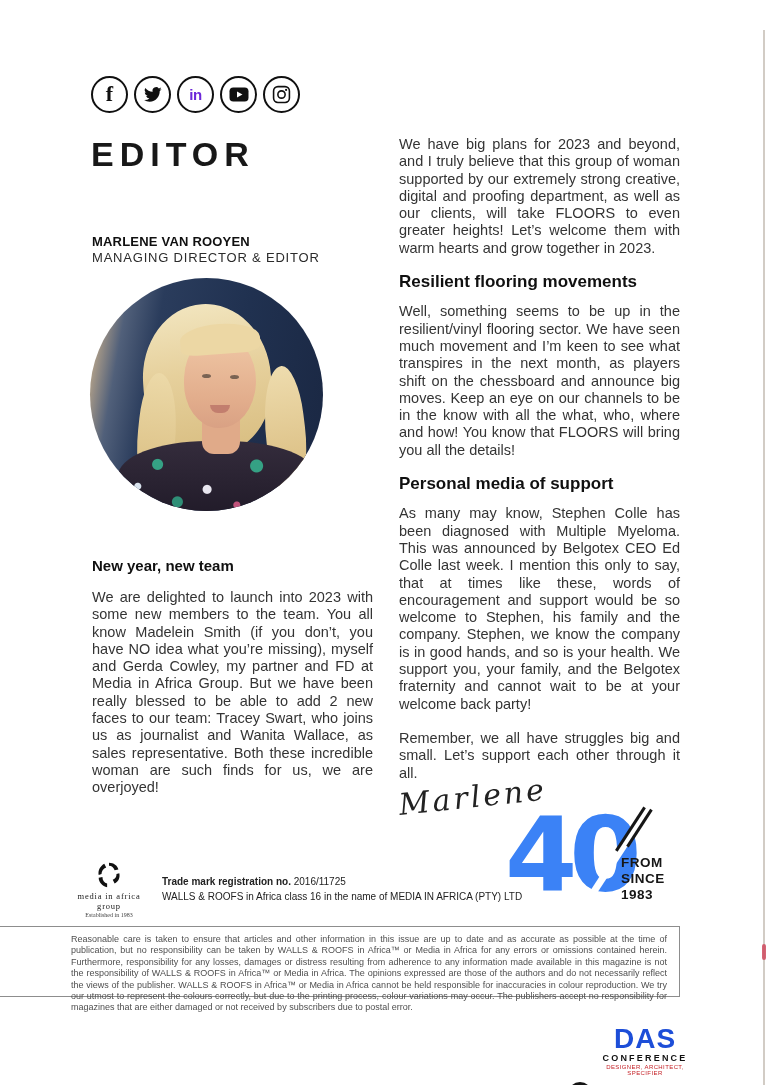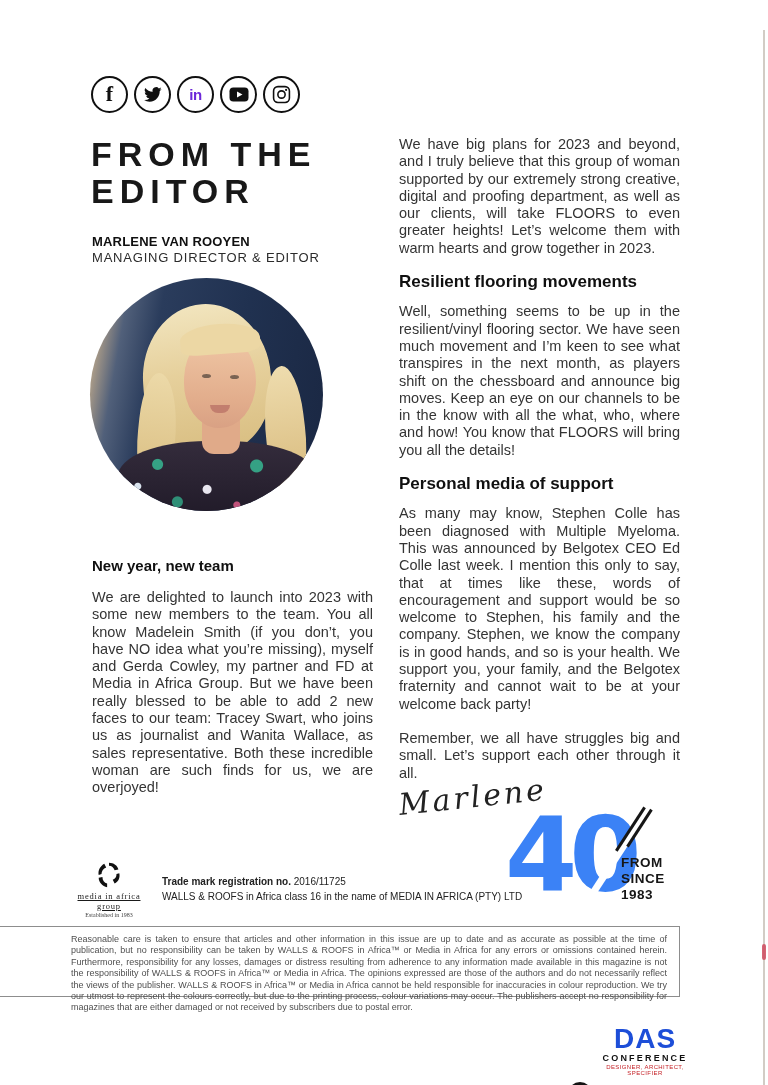--- a/index.html
+++ b/index.html
@@ -76,21 +76,21 @@
   .anniv-line1 { position:absolute; left:124px; top:-12px; width:2.5px; height:52px;
     background:#161616; transform:rotate(33deg); }
   .anniv-line2 { position:absolute; left:133px; top:-9px; width:2.5px; height:44px;
     background:#161616; transform:rotate(33deg); }
   .anniv-text { position:absolute; left:116px; bottom:4px; text-align:left; }
   .anniv-text div { font-size:13.5px; font-weight:700; letter-spacing:0.5px; color:#161616; line-height:16px; }
   
   .tm-block { position:absolute; left:70px; top:860px; display:flex; align-items:center; gap:14px; }
   .mia-logo { width:78px; text-align:center; }
   .mia-logo svg { display:block; margin:0 auto; }
-  .mia-name { font-family:"Liberation Serif", serif; font-size:8.5px; letter-spacing:0.8px; color:#1a1a1a; margin-top:1px;text-decoration:underline; }
+  .mia-name { font-family:"Liberation Serif", serif; font-size:8.5px; letter-spacing:0.8px; color:#1a1a1a; margin-top:1px; }
   .mia-est { font-family:"Liberation Serif", serif; font-size:6px; color:#444; margin-top:1px; }
   .tm-text { font-size:10px; line-height:15px; color:#222; }
   .tm-text b { font-weight:700; }
   
   .disclaimer { position:absolute; left:-14px; top:926px; width:694px; height:71px;
     border:1.5px solid #8d8d8d; padding:7px 12px 6px 84px;
     font-size:9px; line-height:11.4px; color:#4f4f4f; text-align:justify; background:#fff; }
   
   .bd-logo { position:absolute; left:486px; top:1082px; width:96px; color:#101010;margin-top:8px; }
   .bd-line1 { font-size:15px; font-weight:700; letter-spacing:0.5px; line-height:15px; }
@@ -134,21 +134,20 @@
     <div class="social-circle">
       <svg width="19" height="19" viewBox="0 0 24 24" fill="none" stroke="#101010" stroke-width="2">
           <rect x="2" y="2" width="20" height="20" rx="5.5"></rect>
           <circle cx="12" cy="12" r="4.6"></circle>
           <circle cx="17.8" cy="6.2" r="1.4" fill="#101010" stroke="none"></circle>
         </svg>
     </div>
   </div>
 
   <div class="title">
-    <div>FROM THE</div>
     <div>EDITOR</div>
   </div>
   <div class="author-name">MARLENE VAN ROOYEN</div>
   <div class="author-role">MANAGING DIRECTOR &amp; EDITOR</div>
 
   <div class="photo">
     <div class="hair-back"></div>
     <div class="hair-left"></div>
     <div class="hair-right"></div>
     <div class="shoulders"></div>

